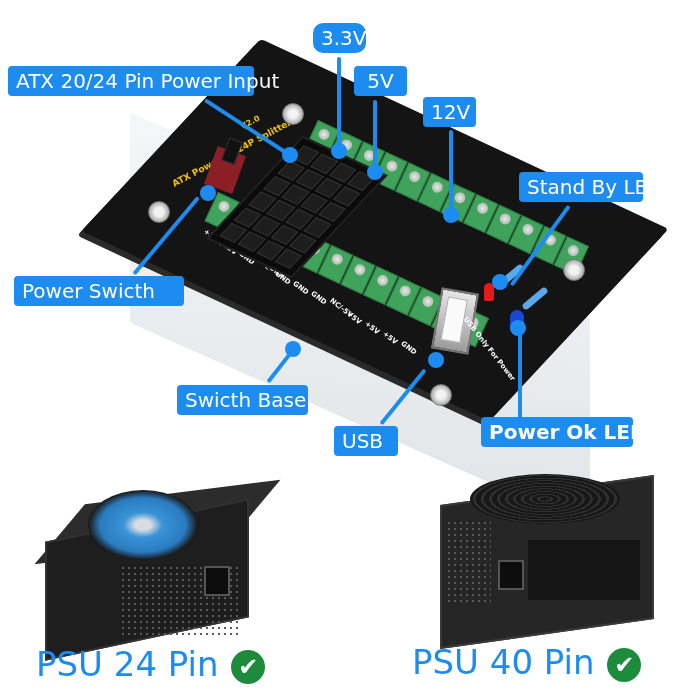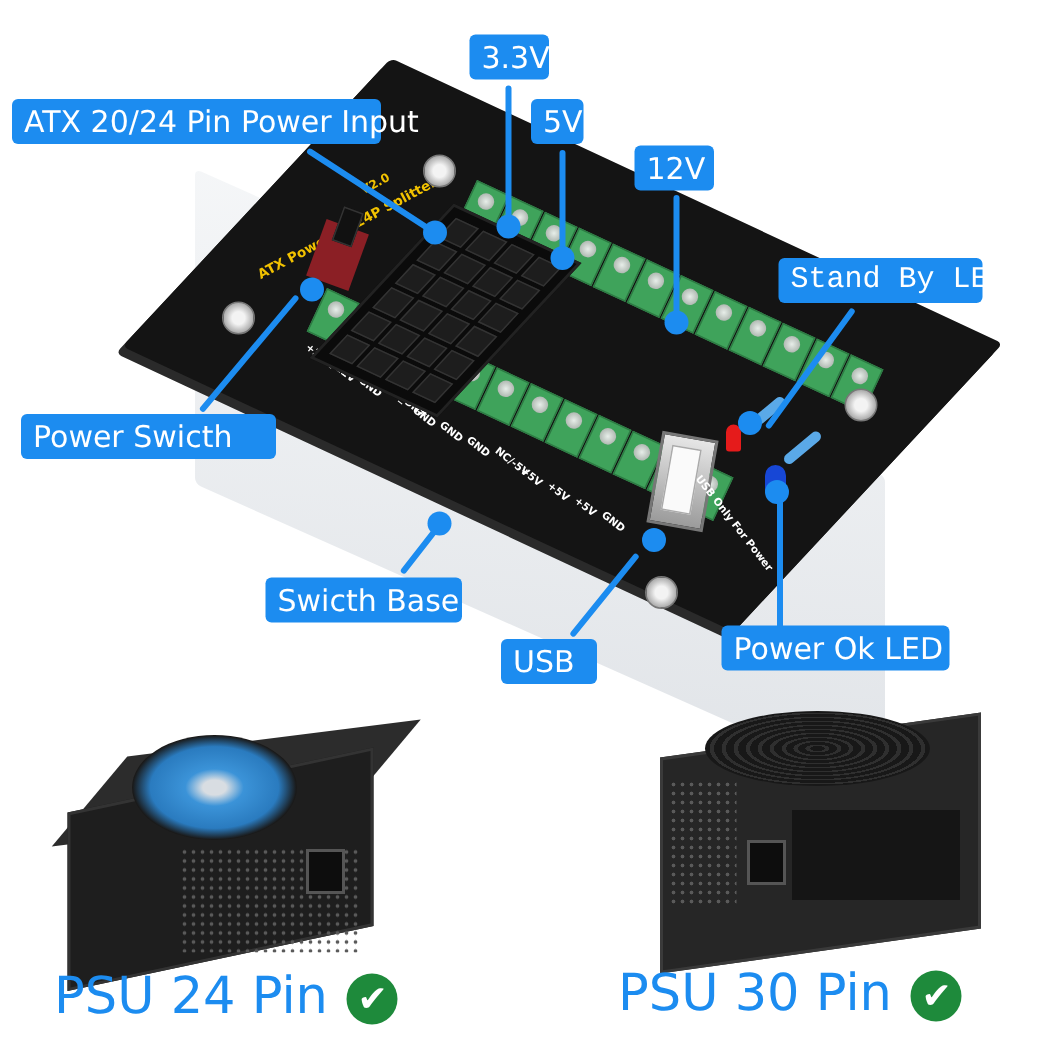--- a/index.html
+++ b/index.html
@@ -152,39 +152,39 @@
   <div class="screw" style="left:430px;top:384px;"></div>
 </div>
 
 <div>
   <div class="label" style="left:8px;top:66px;width:246px;">ATX 20/24 Pin Power Input</div>
   <div class="line" style="left:205px;top:98px;width:102px;transform:rotate(33deg);"></div>
   <div class="dot" style="left:290px;top:155px;"></div>
 </div>
 
 <div>
-  <div class="label" style="left:313px;top:23px;width:53px;">3.3V</div>
+  <div class="label" style="left:313px;top:23px;width:53px;border-radius:10px;">3.3V</div>
   <div class="line" style="left:339px;top:55px;width:95px;transform:rotate(90deg);"></div>
   <div class="dot" style="left:339px;top:151px;"></div>
 </div>
 
 <div>
-  <div class="label" style="left:354px;top:66px;width:35px;text-align:center;">5V</div>
+  <div class="label" style="left:354px;top:66px;width:53px;text-align:center;">5V</div>
   <div class="line" style="left:375px;top:98px;width:73px;transform:rotate(90deg);"></div>
   <div class="dot" style="left:375px;top:172px;"></div>
 </div>
 
 <div>
   <div class="label" style="left:423px;top:97px;width:53px;">12V</div>
   <div class="line" style="left:451px;top:128px;width:88px;transform:rotate(90deg);"></div>
   <div class="dot" style="left:451px;top:215px;"></div>
 </div>
 
 <div>
-  <div class="label" style="left:519px;top:172px;width:136px;font-family:Liberation Mono, monospace;">Stand By LED</div>
+  <div class="label" style="left:519px;top:172px;width:124px;">Stand By LED</div>
   <div class="line" style="left:569px;top:204px;width:98px;transform:rotate(126deg);"></div>
   <div class="dot" style="left:500px;top:282px;"></div>
 </div>
 
 <div>
   <div class="label" style="left:14px;top:276px;width:170px;">Power Swicth</div>
   <div class="line" style="left:134px;top:272px;width:100px;transform:rotate(-50deg);"></div>
   <div class="dot" style="left:208px;top:193px;"></div>
 </div>
 
@@ -194,21 +194,21 @@
   <div class="dot" style="left:293px;top:349px;"></div>
 </div>
 
 <div>
   <div class="label" style="left:334px;top:426px;width:64px;">USB</div>
   <div class="line" style="left:381px;top:422px;width:70px;transform:rotate(-51deg);"></div>
   <div class="dot" style="left:436px;top:360px;"></div>
 </div>
 
 <div>
-  <div class="label" style="left:481px;top:417px;width:152px;">Power Ok LED</div>
+  <div class="label" style="left:481px;top:417px;width:152px;font-weight:bold;">Power Ok LED</div>
   <div class="line" style="left:520px;top:327px;width:90px;transform:rotate(90deg);"></div>
   <div class="dot" style="left:518px;top:328px;"></div>
 </div>
 
 <div class="psu">
   <div class="psu1-top"></div>
   <div class="psu1-body"></div>
   <div class="mesh" style="left:120px;top:565px;width:120px;height:70px;"></div>
   <div class="fan1"></div>
   <div class="socket" style="left:204px;top:566px;"></div>
@@ -219,15 +219,15 @@
 </div>
 
 <div class="psu">
   <div class="psu2-body"></div>
   <div class="fan2"></div>
   <div class="mesh" style="left:446px;top:520px;width:45px;height:85px;"></div>
   <div class="socket" style="left:498px;top:560px;"></div>
   <div style="position:absolute;left:528px;top:540px;width:112px;height:60px;background:#151515;"></div>
 </div>
 <div class="psu-caption" style="left:412px;top:642px;">
-  <span>PSU 30 Pin</span>
+  <span>PSU 40 Pin</span>
   <span class="check">✔</span>
 </div>
 
 </body></html>

